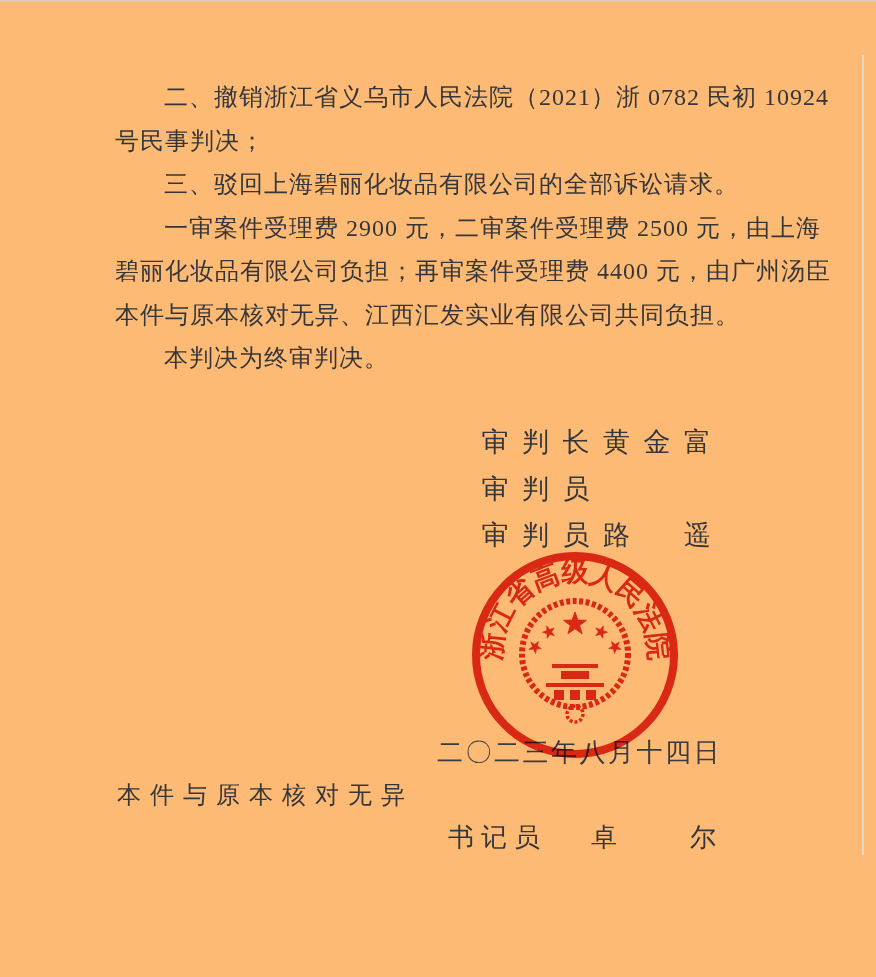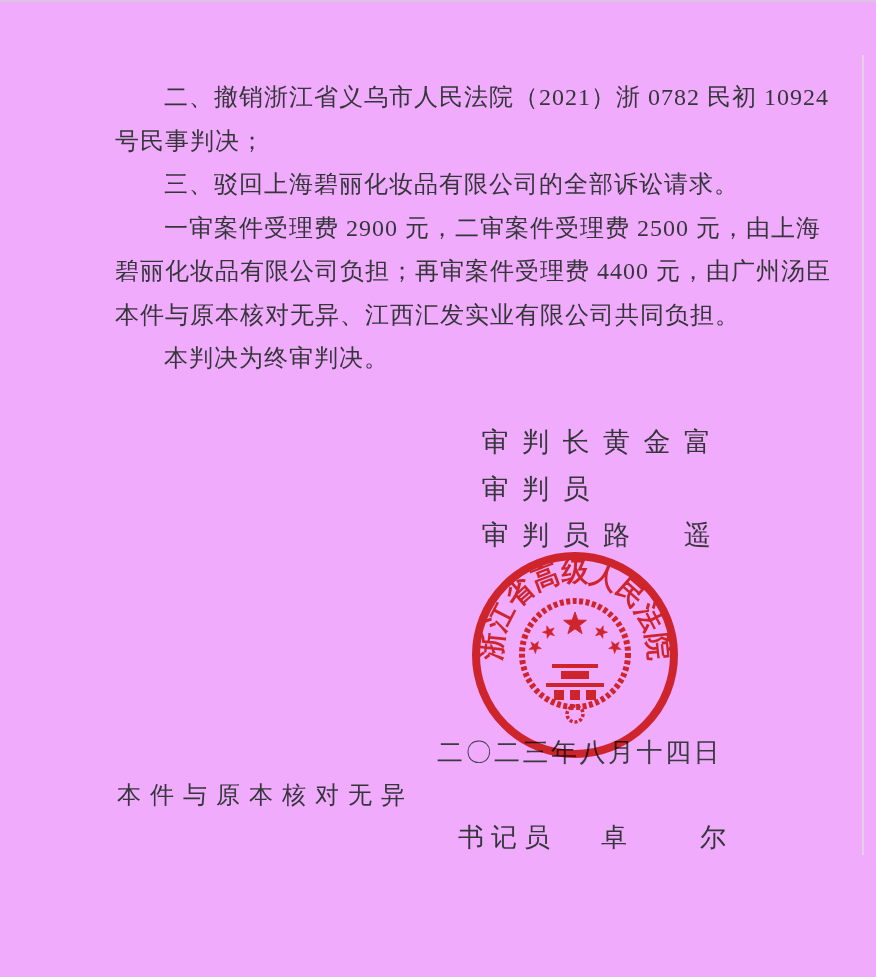--- a/index.html
+++ b/index.html
@@ -1,21 +1,21 @@
 <!DOCTYPE html>
 <html><head>
 <meta charset="utf-8">
 <style>
   * { margin: 0; padding: 0; box-sizing: border-box; }
   html, body { background: #ffffff; }
   .page {
     position: relative;
     width: 876px;
     height: 977px;
-    background: #f0abfc;
+    background: #fdba74;
     overflow: hidden;
     font-family: "Liberation Serif", "DejaVu Serif", serif;
     color: #35363a;
   }
   
   .scan-line-top {
     position: absolute; left: 0; top: 0; width: 100%; height: 2px;
     background: #ccd1d8; opacity: .65;
   }
   .scan-line-right {
@@ -43,21 +43,21 @@
     position: absolute; left: 437px; top: 735px;
     font-size: 26px; letter-spacing: 2.5px; white-space: nowrap;
     color: #3a3b40;
   }
   
   .cert-line {
     position: absolute; left: 117px; top: 779px;
     font-size: 24px; letter-spacing: 9px; white-space: nowrap;
   }
   .clerk-row {
-    position: absolute; left: 458px; top: 820px;
+    position: absolute; left: 448px; top: 820px;
     display: flex; align-items: center; font-size: 26px; white-space: nowrap;
   }
   .clerk-role { width: 143px; letter-spacing: 7px; }
   .clerk-name { letter-spacing: 7px; }
   
   .seal {
     position: absolute; left: 458px; top: 538px; width: 234px; height: 234px;
     mix-blend-mode: multiply; opacity: 0.93; pointer-events: none;
   }
   .seal svg { width: 100%; height: 100%; }

